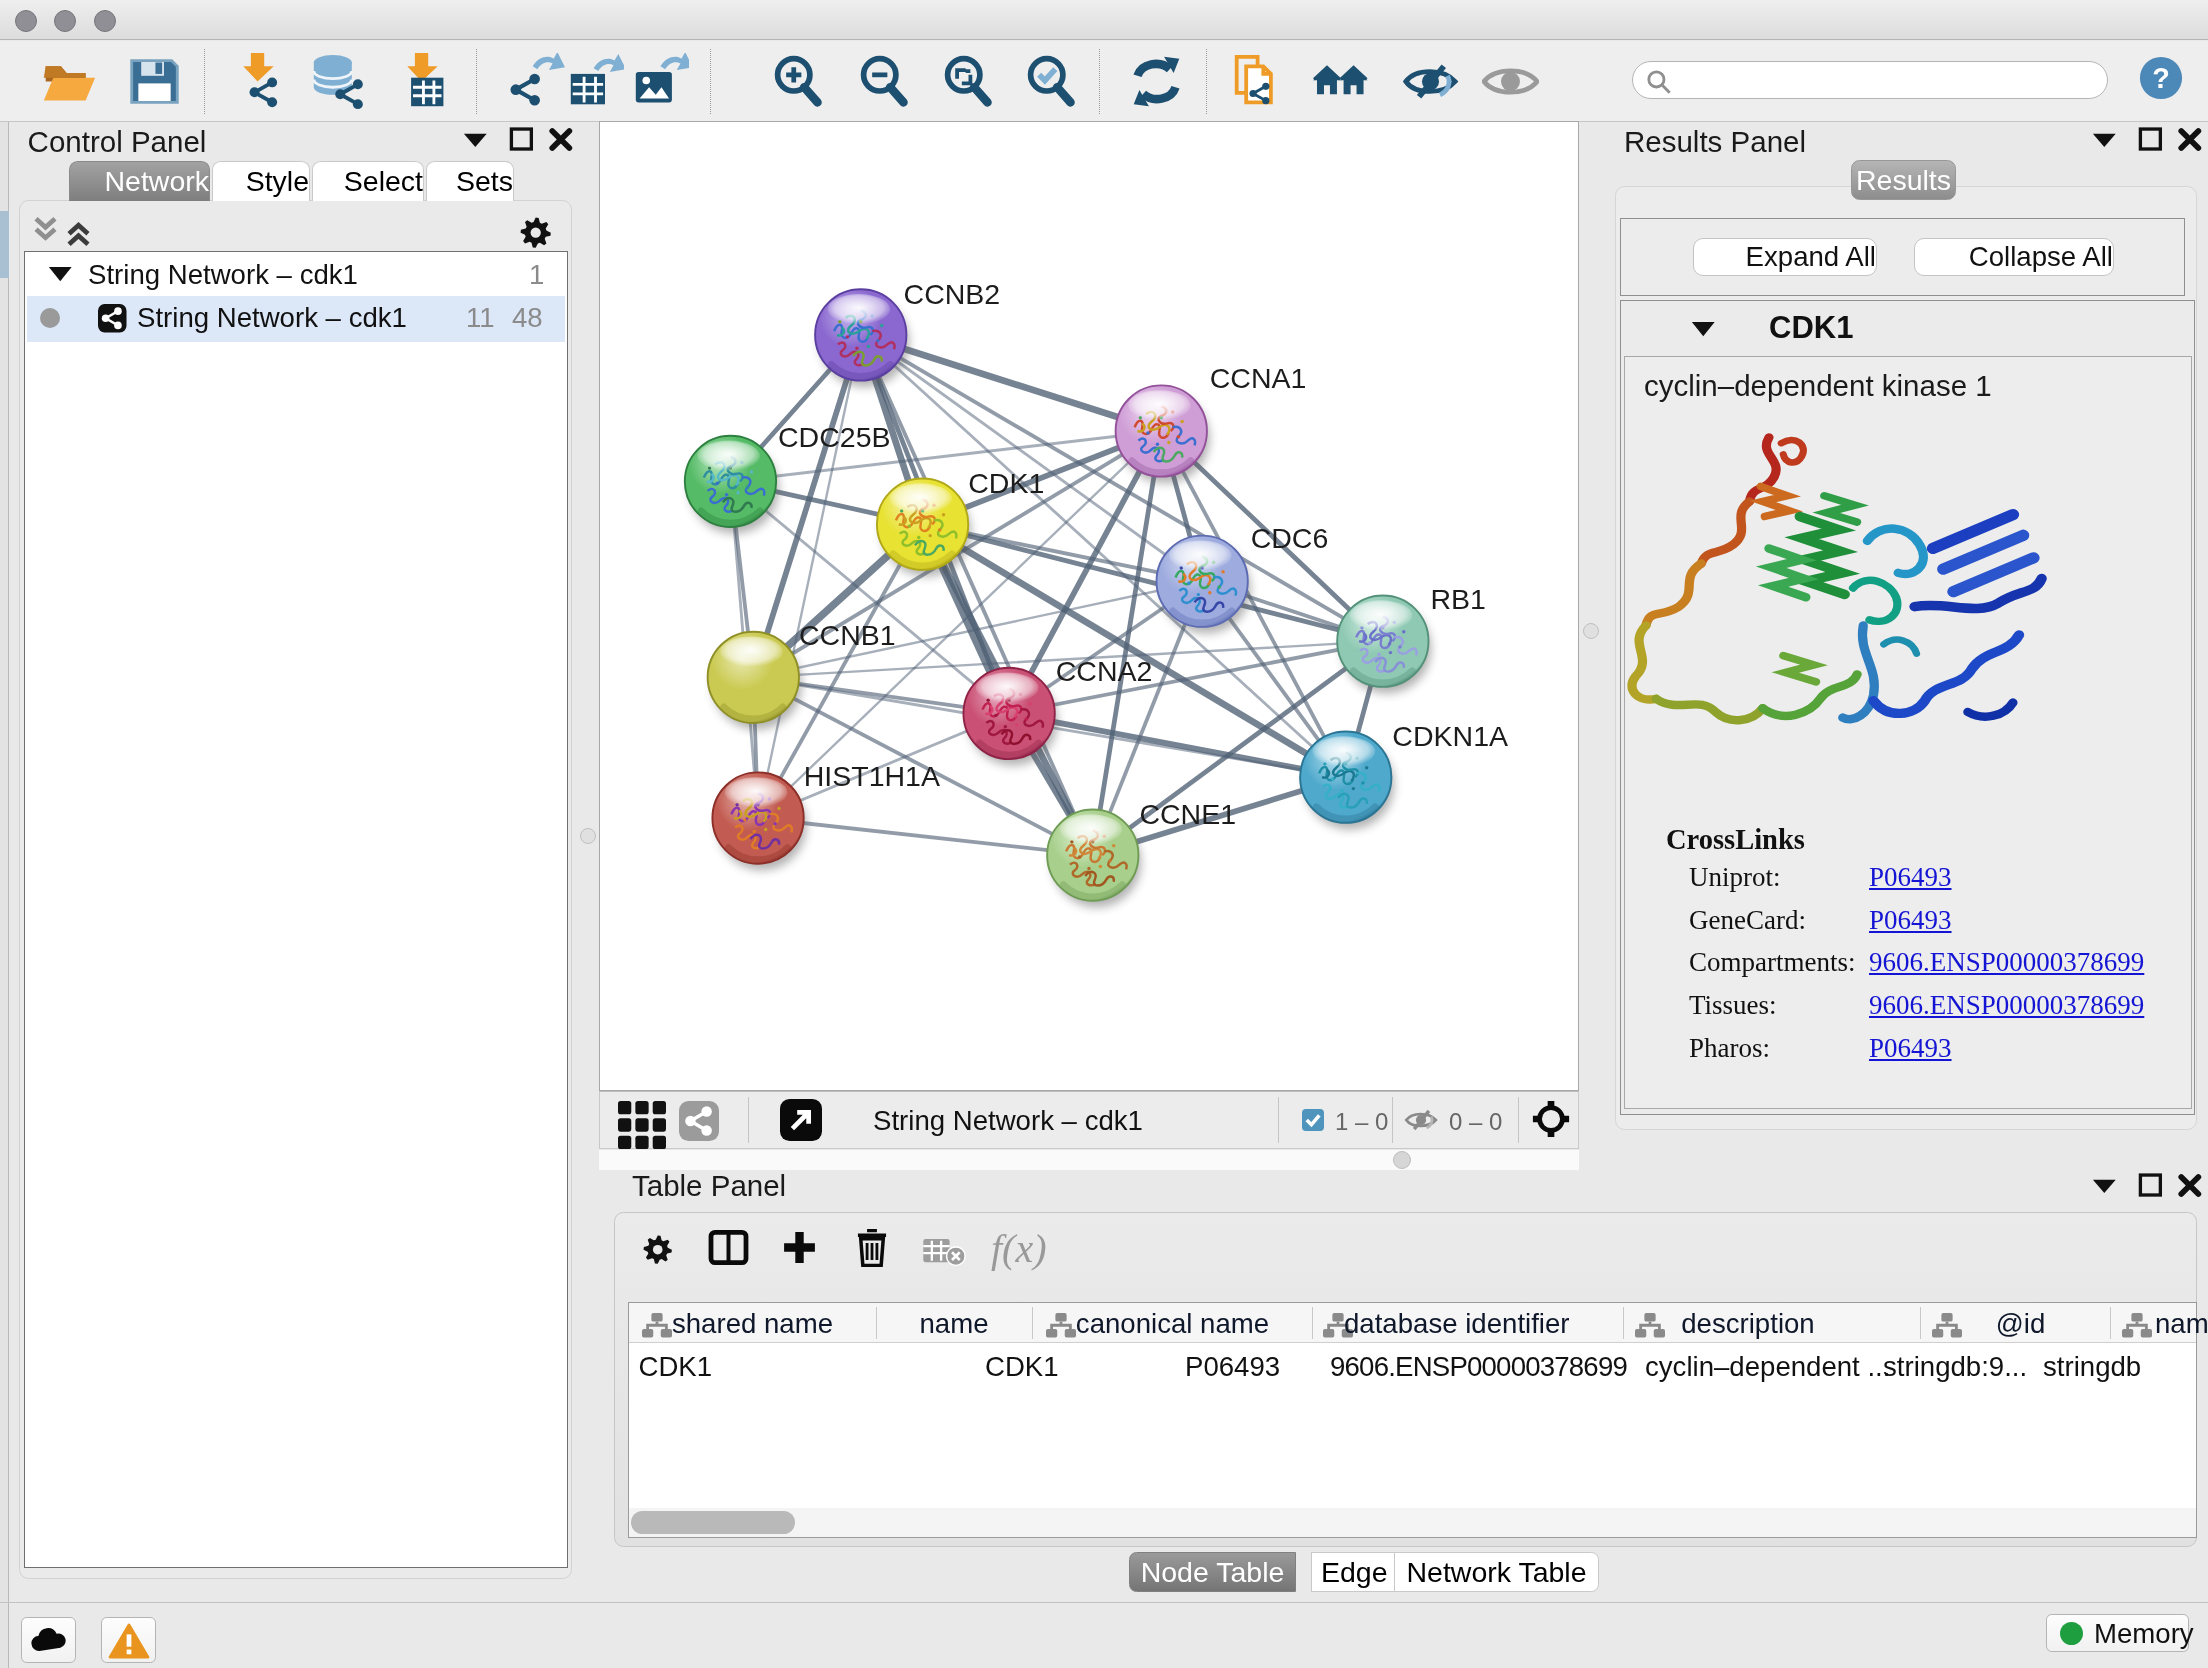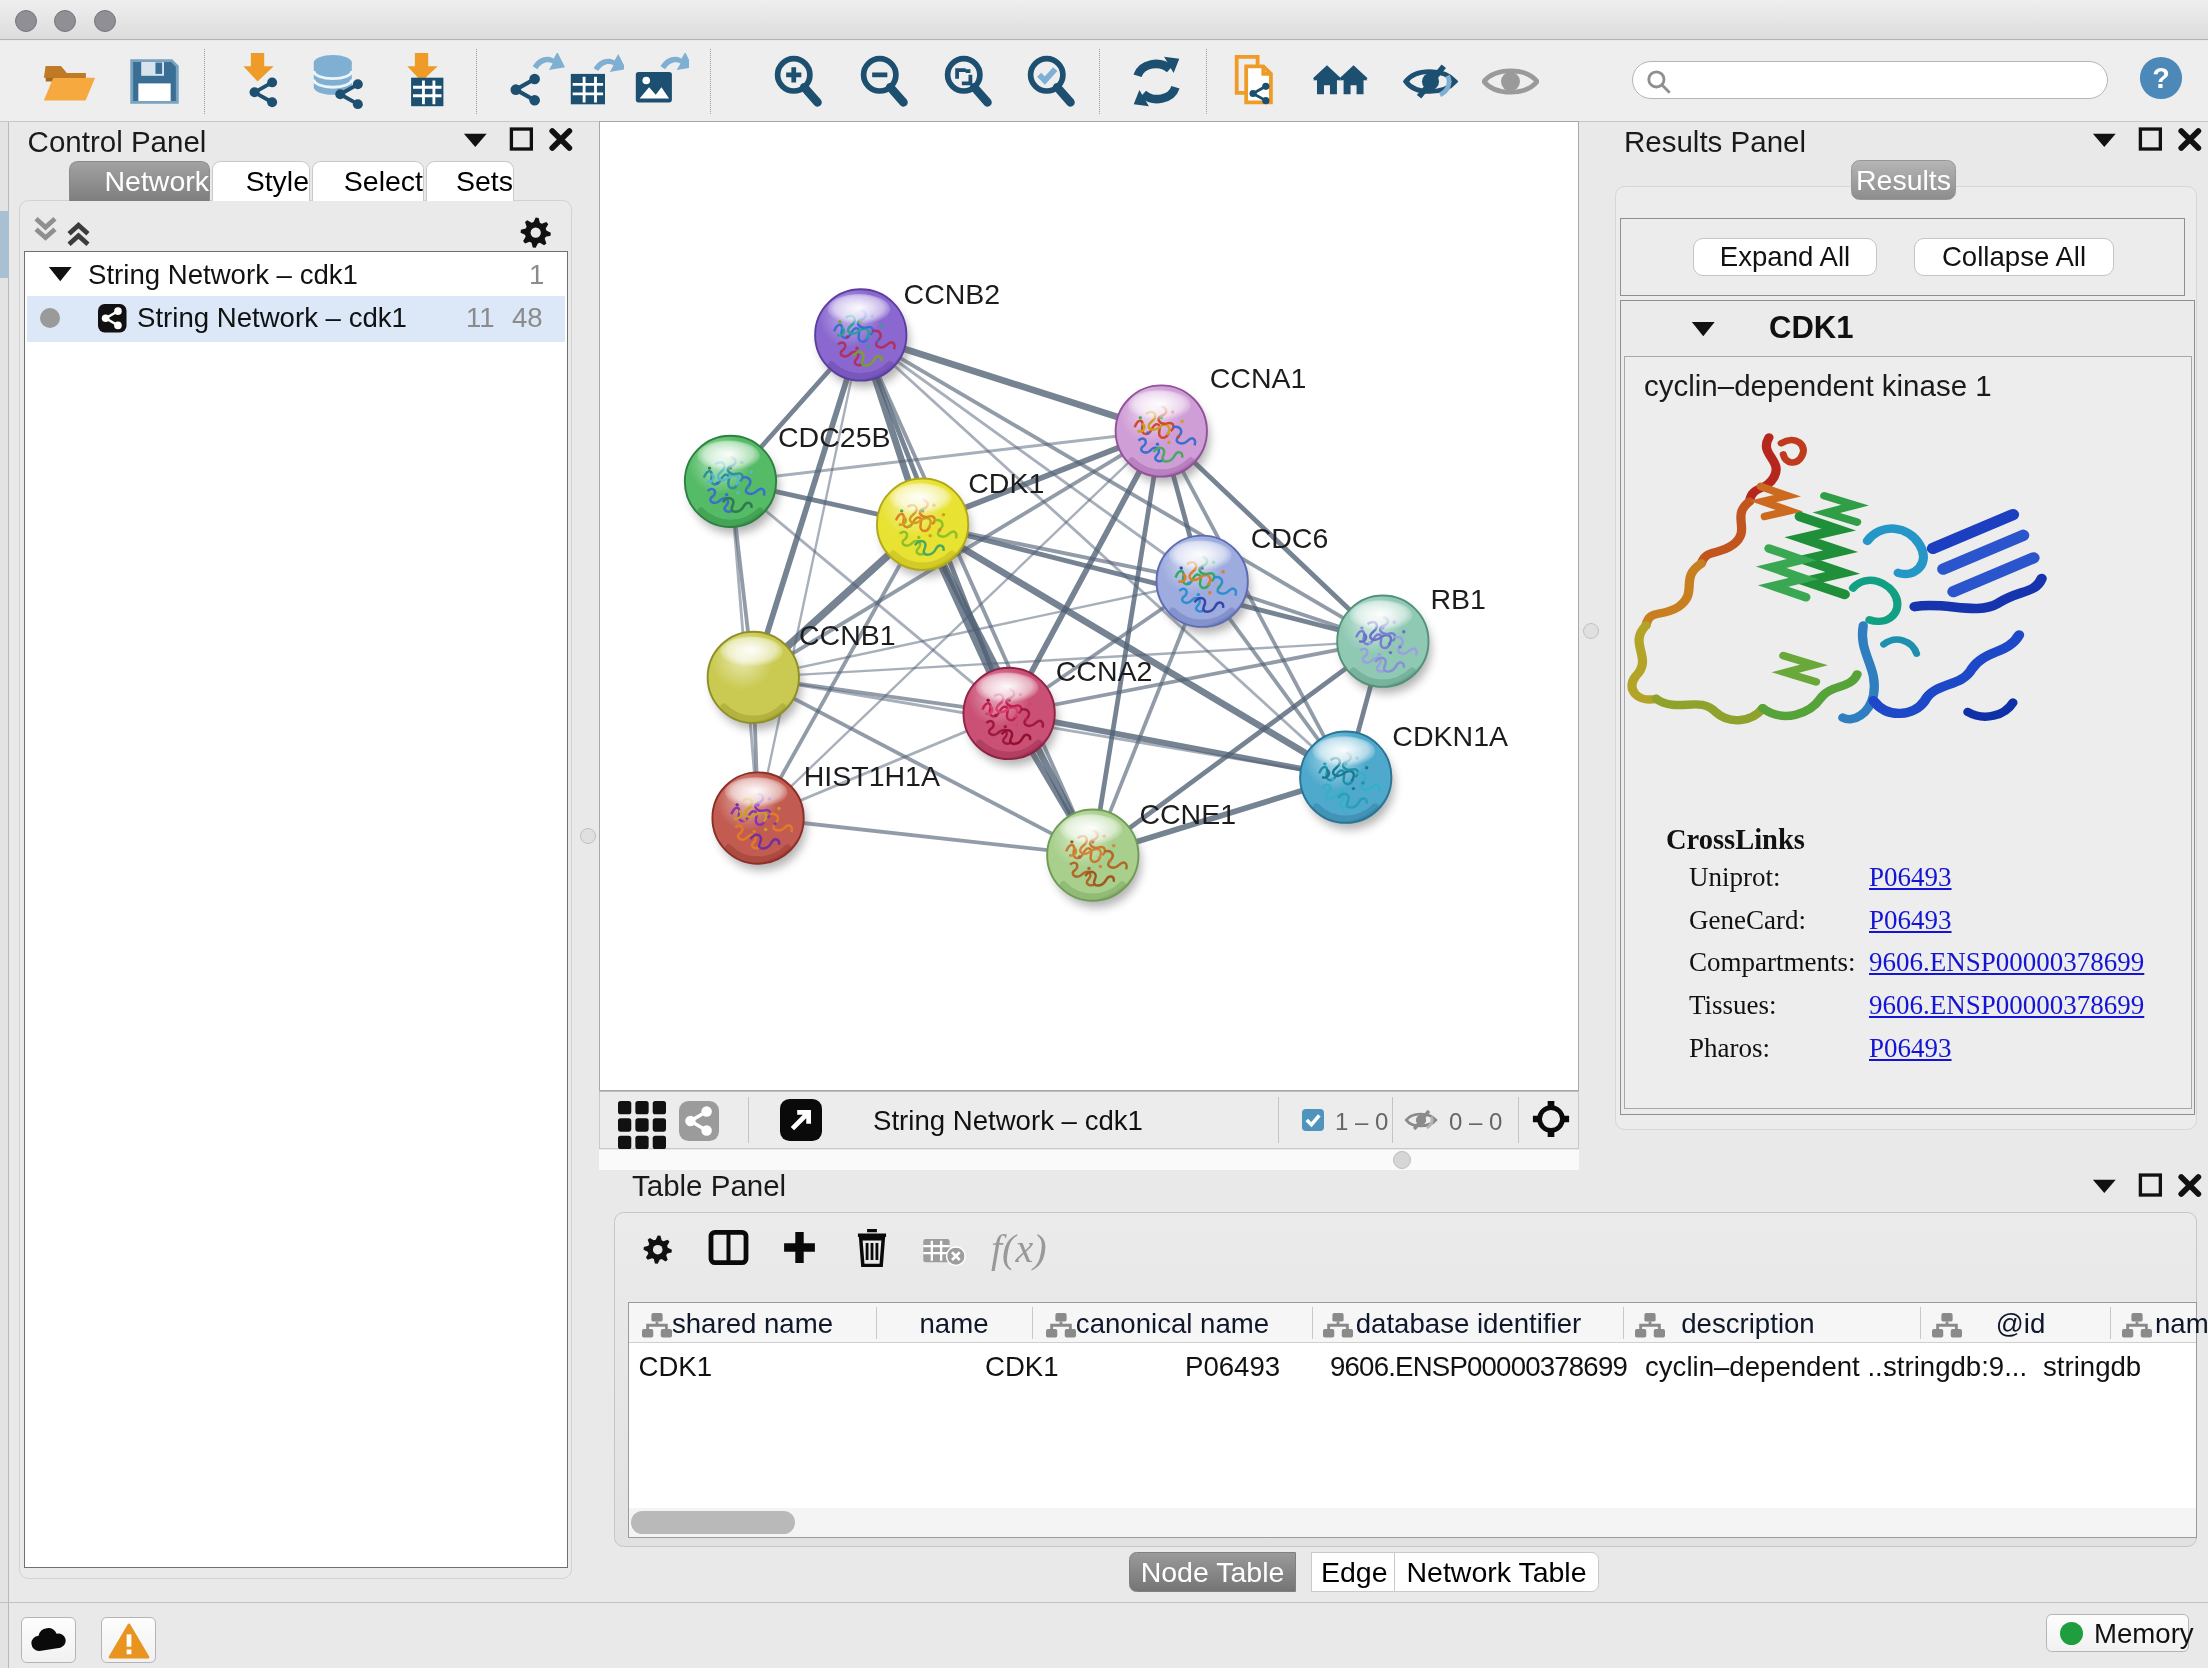--- a/index.html
+++ b/index.html
@@ -29,21 +29,21 @@
 .graynum{color:#8b8b8b}
 
 #canvas{left:599px;top:121px;width:980px;height:970px;background:#fff;border:1px solid #a8a8a8}
 #canvasbar{left:599px;top:1091px;width:980px;height:58px;background:#ececec;border:1px solid #c9c9c9;border-top:1px solid #bdbdbd}
 .cdiv{top:5.7px;width:0;height:46px;border-left:1.9px solid #c4c4c4}
 
 #rpbox{left:1615px;top:186px;width:582px;height:944px;background:#ececec;border:1px solid #d6d6d6;border-radius:9.5px}
 #rpboxa{left:1620px;top:218px;width:565px;height:78px;border:1.9px solid #8f8f8f}
 #rpboxb{left:1620px;top:300px;width:575px;height:815px;border:1.9px solid #8f8f8f;background:#ebebeb}
 #rpcontent{left:1624px;top:356px;width:568px;height:753px;border:1px solid #a8a8a8;background:#ededed}
-.rbtn{top:238px;height:38px;background:#fff;border:1.9px solid #c4c4c4;border-radius:10px;font-size:27.6px;color:#111;text-align:center;line-height:35px}
+.rbtn{top:238px;height:38px;background:#fff;border:1.9px solid #c4c4c4;border-radius:10px;font-size:27.6px;color:#111;text-align:right;line-height:35px}
 .serif{font-family:"Liberation Serif",serif}
 .xlink{color:#1414d4;text-decoration:underline}
 
 #tpbox{left:614px;top:1212px;width:1583px;height:335px;background:linear-gradient(#ebebeb,#e1e1e1);border:1px solid #c6c6c6;border-radius:9.5px}
 #tbl{left:628px;top:1302px;width:1569px;height:236px;background:#fff;border:1px solid #9a9a9a}
 #tblhead{left:0;top:0;width:1567px;height:40px;background:#f6f6f6;border-bottom:1px solid #cfcfcf}
 .th{font-size:27.6px;color:#0f172a;top:4.8px}
 .hsep{top:3.8px;width:0;height:32px;border-left:1px solid #c9c9c9}
 .td{font-size:27.6px;color:#111;top:48px}
 #hscroll{left:0;top:205px;width:1567px;height:28.5px;background:#f4f4f4}
@@ -833,21 +833,21 @@
       <div class="abs th" style="left:439px;width:209px;text-align:center">canonical name</div>
       <div class="abs hsep" style="left:683px"></div>
       <svg class="abs" style="left:694px;top:7.6px" width="30" height="28.5" viewBox="0 0 32 30">
         <g fill="#8a8a8a">
           <rect x="10" y="2" width="12" height="9" rx="2"></rect>
           <rect x="0" y="19" width="12" height="9" rx="2"></rect>
           <rect x="20" y="19" width="12" height="9" rx="2"></rect>
           <path d="M16,11 v4 M6,19 v-4 h20 v4" stroke="#8a8a8a" stroke-width="3" fill="none"></path>
         </g>
       </svg>
-      <div class="abs th" style="left:715px;width:249px;text-align:center">database identifier</div>
+      <div class="abs th" style="left:715px;width:249px;text-align:left">database identifier</div>
       <div class="abs hsep" style="left:994px"></div>
       <svg class="abs" style="left:1006px;top:7.6px" width="30" height="28.5" viewBox="0 0 32 30">
         <g fill="#8a8a8a">
           <rect x="10" y="2" width="12" height="9" rx="2"></rect>
           <rect x="0" y="19" width="12" height="9" rx="2"></rect>
           <rect x="20" y="19" width="12" height="9" rx="2"></rect>
           <path d="M16,11 v4 M6,19 v-4 h20 v4" stroke="#8a8a8a" stroke-width="3" fill="none"></path>
         </g>
       </svg>
       <div class="abs th" style="left:1020px;width:198px;text-align:center">description</div>

